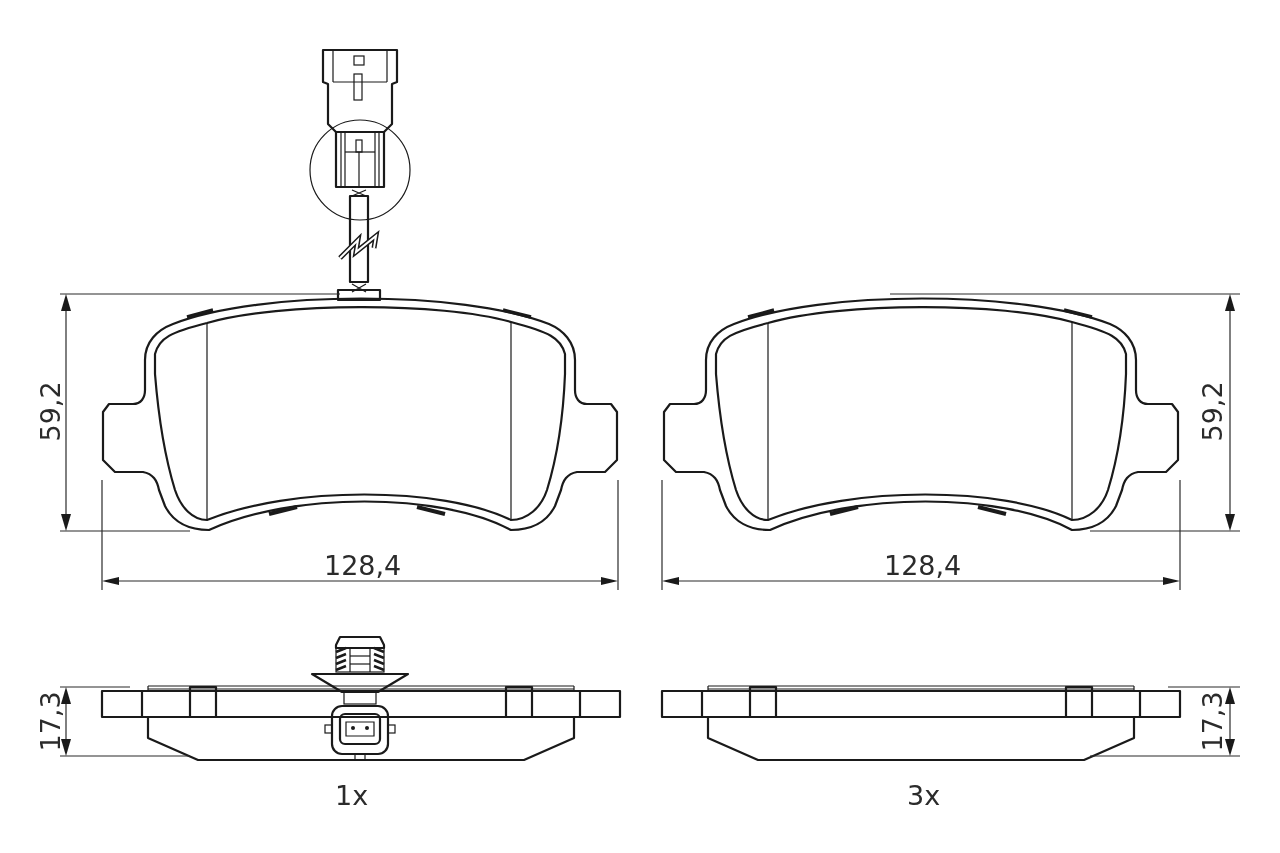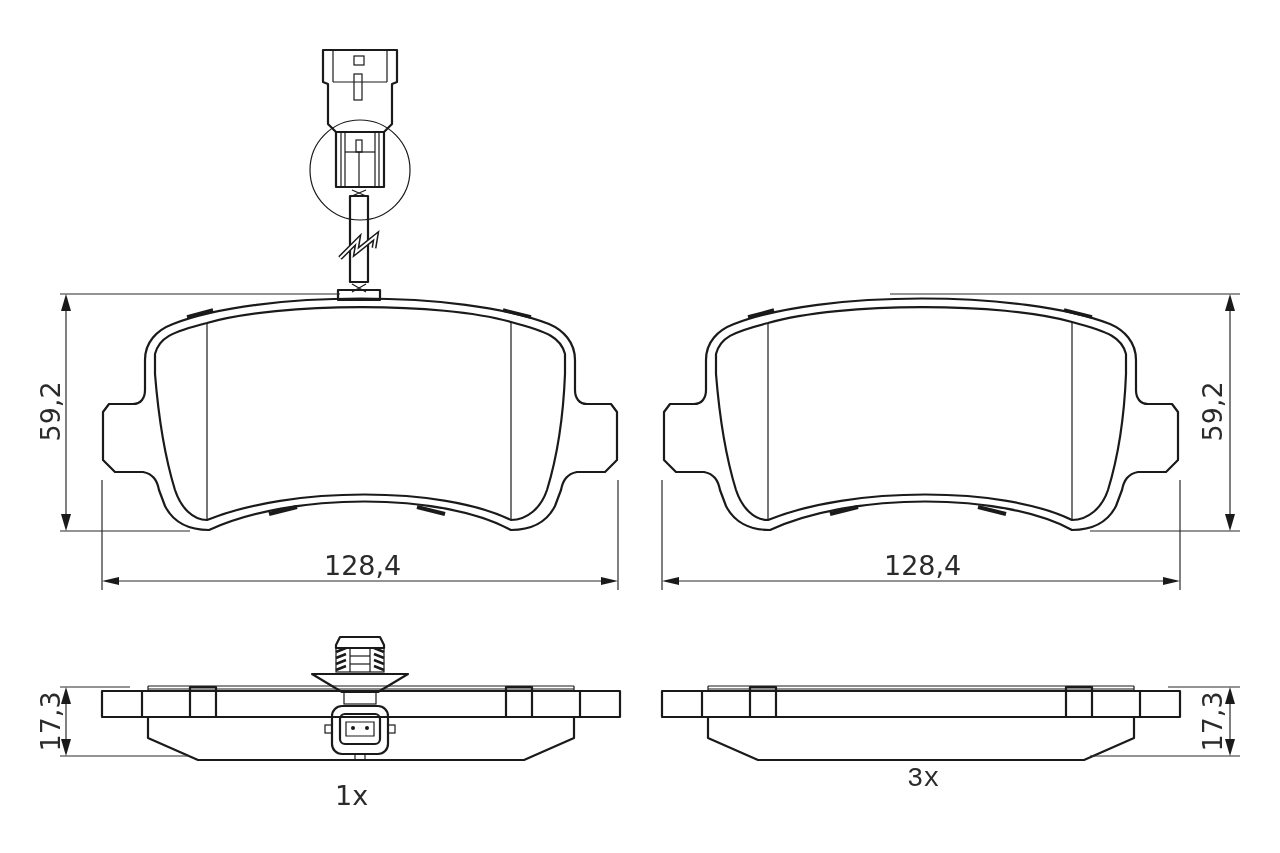--- a/index.html
+++ b/index.html
@@ -184,13 +184,13 @@
 <div class="label" style="left:324px; top:552px;">128,4</div>
 <div class="label" style="left:884px; top:552px;">128,4</div>
 
 <div class="label vert" style="left:20px; top:398px; width:60px; text-align:center;">59,2</div>
 <div class="label vert" style="left:1182px; top:398px; width:60px; text-align:center;">59,2</div>
 
 <div class="label vert" style="left:20px; top:708px; width:60px; text-align:center;">17,3</div>
 <div class="label vert" style="left:1182px; top:708px; width:60px; text-align:center;">17,3</div>
 
 <div class="label" style="left:335px; top:782px;">1x</div>
-<div class="label" style="left:907px; top:766px;font-family:Liberation Mono, monospace;">3x</div>
+<div class="label" style="left:907px; top:782px;">3x</div>
 
 </body></html>

